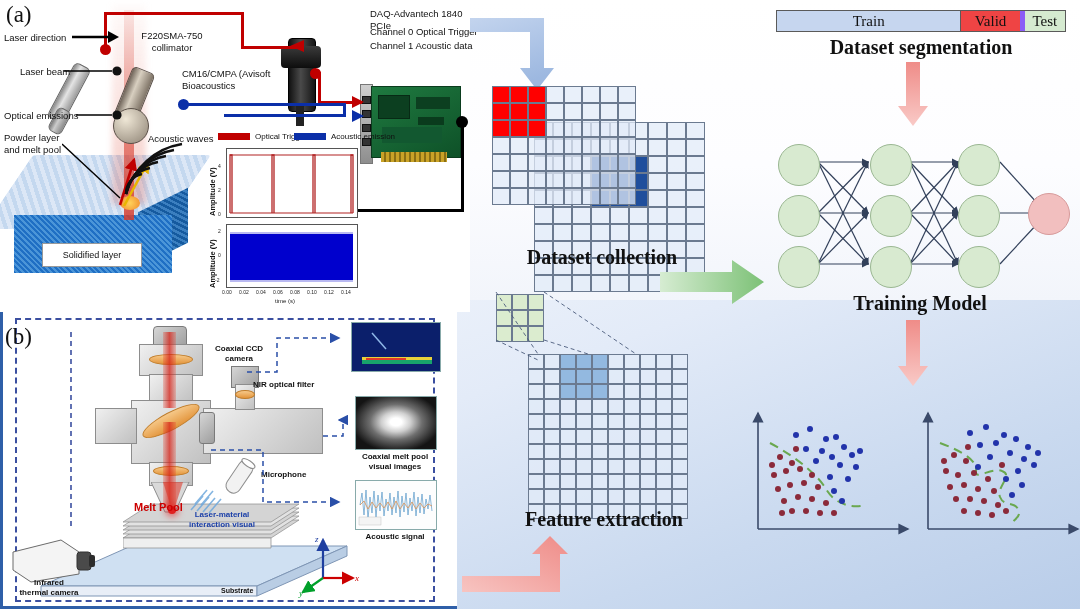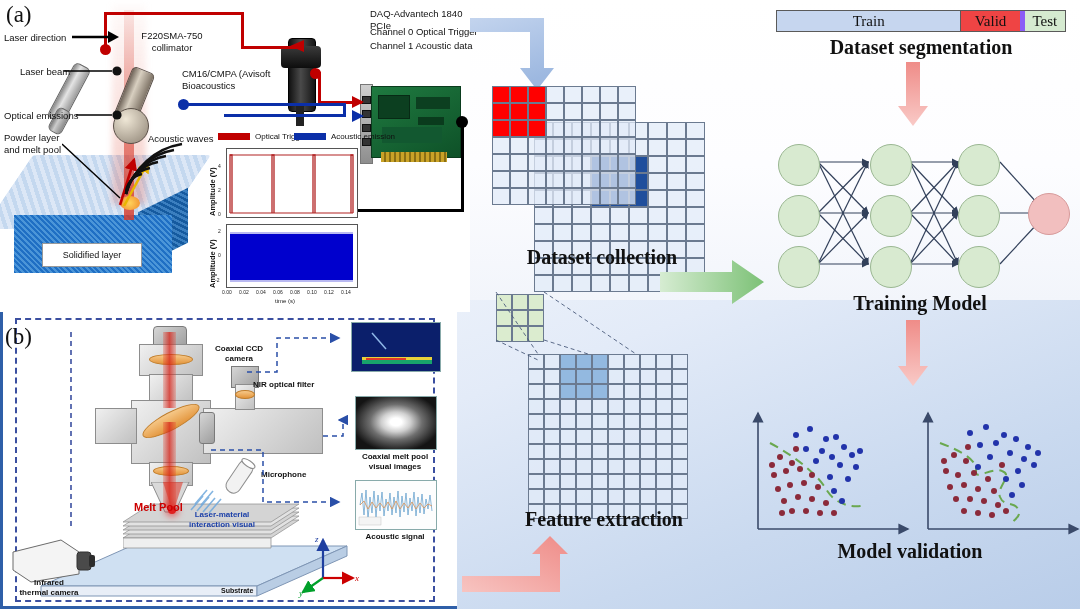--- a/index.html
+++ b/index.html
@@ -913,15 +913,14 @@
         <circle cx="80" cy="100" r="3"></circle>
         <circle cx="46" cy="106" r="3"></circle>
       <circle cx="60" cy="108" r="3"></circle>
         <circle cx="74" cy="110" r="3"></circle>
         <circle cx="88" cy="106" r="3"></circle>
       <circle cx="26" cy="56" r="3"></circle>
         <circle cx="50" cy="42" r="3"></circle>
         <circle cx="84" cy="60" r="3"></circle>
     </g>
   </svg>
-  <div class="cap" style="left:780px;top:540px;width:260px;">Model validation</div>
 
 </div>
 
 </body></html>

